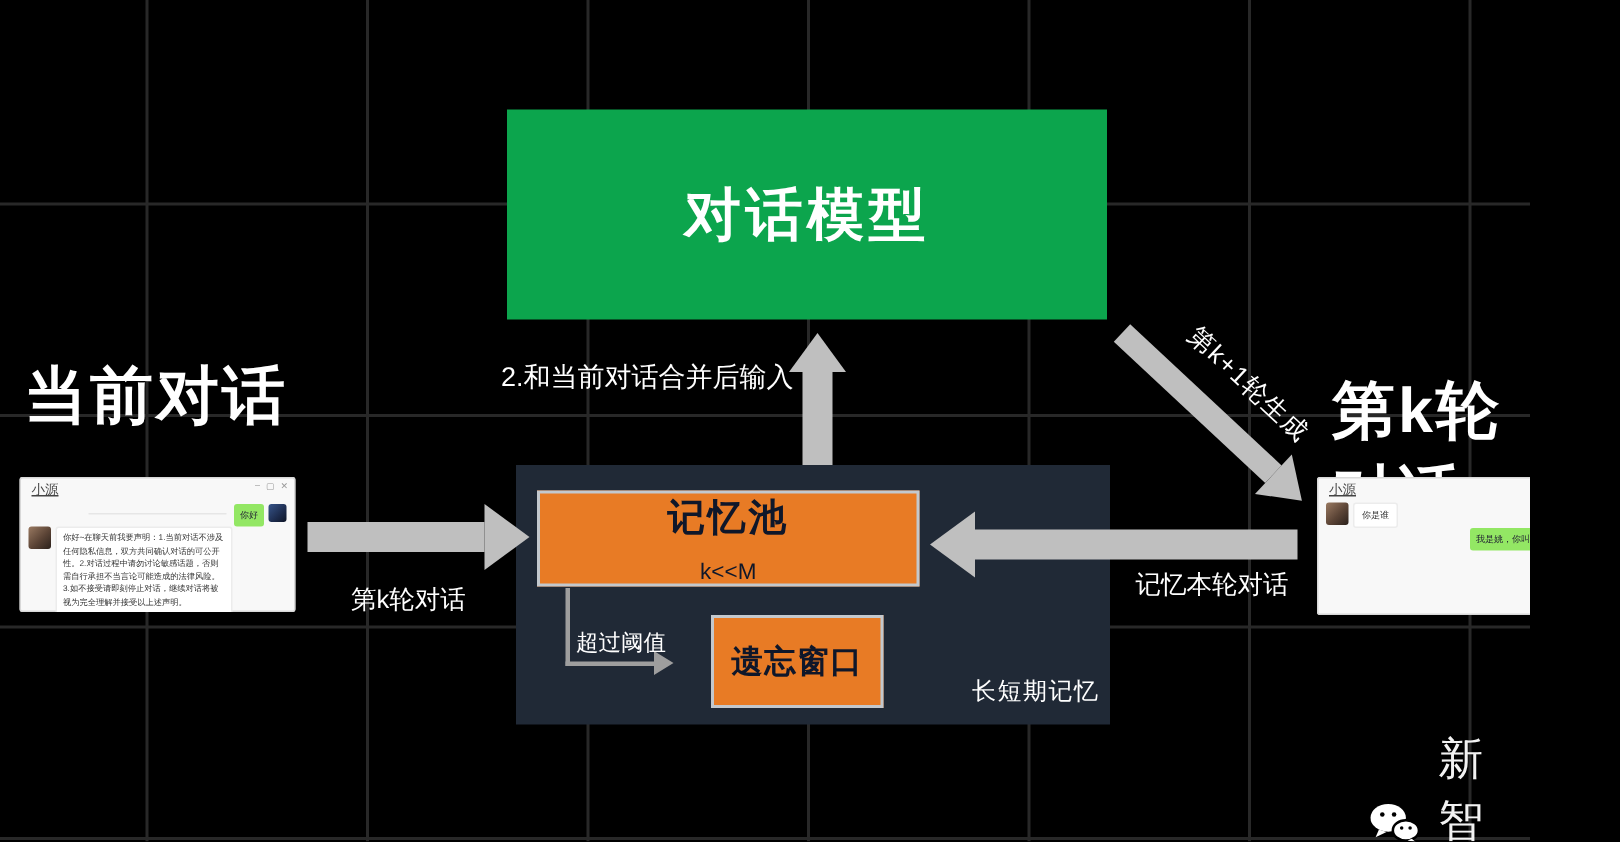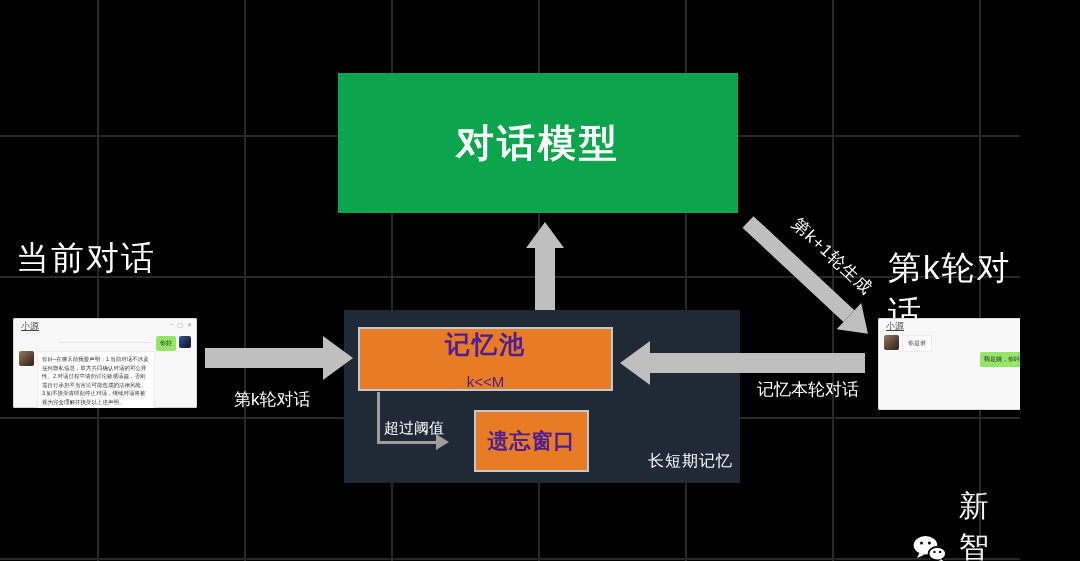--- a/index.html
+++ b/index.html
@@ -17,23 +17,23 @@
       linear-gradient(to right, var(--grid) 2px, transparent 2px),
       linear-gradient(to bottom, var(--grid) 2px, transparent 2px);
     background-size:147px 100%, 100% 141px;
     background-position:97px 0, 0 135px;
   }
   .abs{position:absolute;}
   
   .model-box{left:338px;top:73px;width:400px;height:140px;background:var(--green);
     display:flex;align-items:center;justify-content:center;}
   .model-box span{color:#fff;font-size:38px;font-weight:bold;letter-spacing:3px;}
-  .big-label{color:#fff;font-weight:normal;font-size:33px;letter-spacing:2px;}
+  .big-label{color:#fff;font-weight:bold;font-size:42px;letter-spacing:2px;}
   .panel{left:344px;top:310px;width:396px;height:173px;background:var(--panel);}
-  .orange-box{background:var(--orange);border:2px solid #c3c8cd;color:#4c1d95;
+  .orange-box{background:var(--orange);border:2px solid #c3c8cd;color:#0f172a;
     display:flex;flex-direction:column;align-items:center;justify-content:center;}
   .pool{left:358px;top:327px;width:255px;height:64px;}
   .pool .t{font-size:25px;font-weight:bold;letter-spacing:2px;}
   .pool .s{font-size:15px;margin-top:12px;}
   .forget{left:458px;top:410px;width:115px;height:62px;margin-left:16px;}
   .forget .t{font-size:21px;font-weight:bold;letter-spacing:1px;}
   .small-white{color:#fff;font-size:15px;}
   .panel-label{left:648px;top:451px;color:#fff;font-size:16px;letter-spacing:1px;text-align:right;}
   .notes{left:334px;top:236px;color:#fff;font-size:18px;line-height:30px;}
   .arrow-label{color:#fff;font-size:17px;}
@@ -78,20 +78,21 @@
 <div class="stage">
 
   <div class="abs model-box">
     <span>对话模型</span>
   </div>
 
   <div class="abs big-label" style="left:16px;top:236px;">当前对话</div>
   <div class="abs big-label" style="left:888px;top:246px;">第k轮对话</div>
 
   <div class="abs notes">
+    <div>2.和当前对话合并后输入</div>
   </div>
 
   <div class="abs v-arrow" style="left:526px;top:222px;">
     <div class="head-u"></div>
     <div class="shaft-v" style="height:62px;"></div>
   </div>
 
   <div class="abs diag">
     <div class="lbl">第k+1轮生成</div>
     <div class="body">

